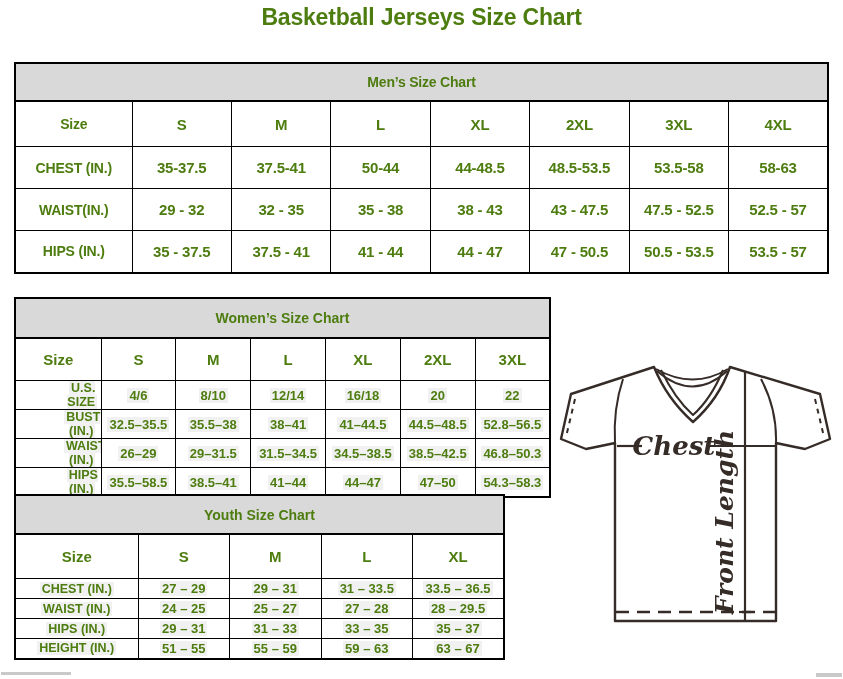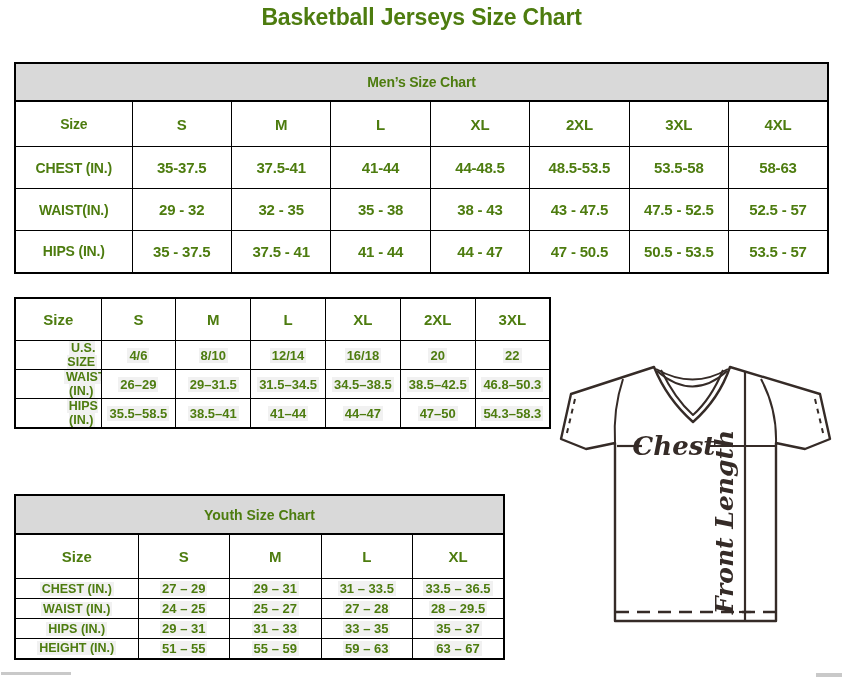--- a/index.html
+++ b/index.html
@@ -72,21 +72,21 @@
           <th>2XL</th>
           <th>3XL</th>
           <th>4XL</th>
         </tr>
     </thead>
     <tbody class="data-rows">
         <tr>
           <th class="rowlabel"><span class="hl">CHEST (IN.)</span></th>
           <td><span class="hl">35-37.5</span></td>
           <td><span class="hl">37.5-41</span></td>
-          <td><span class="hl">41-44</span></td>
+          <td><span class="hl">50-44</span></td>
           <td><span class="hl">44-48.5</span></td>
           <td><span class="hl">48.5-53.5</span></td>
           <td><span class="hl">53.5-58</span></td>
           <td><span class="hl">58-63</span></td>
         </tr>
         <tr>
           <th class="rowlabel"><span class="hl">WAIST(IN.)</span></th>
           <td><span class="hl">29 - 32</span></td>
           <td><span class="hl">32 - 35</span></td>
           <td><span class="hl">35 - 38</span></td>
@@ -107,39 +107,51 @@
         </tr>
       </tbody>
   </table>
 
   <table id="womens-table">
     <colgroup>
         <col style="width:86px">
         <col span="6">
       </colgroup>
     <thead>
+      <tr>
+        <th class="band" colspan="7">Women’s Size Chart</th>
+      </tr>
       <tr class="size-row">
           <th class="rowlabel">Size</th>
           <th>S</th>
           <th>M</th>
           <th>L</th>
           <th>XL</th>
           <th>2XL</th>
           <th>3XL</th>
         </tr>
     </thead>
     <tbody class="data-rows">
         <tr>
           <th class="rowlabel"><span class="hl">U.S. SIZE</span></th>
           <td><span class="hl">4/6</span></td>
           <td><span class="hl">8/10</span></td>
           <td><span class="hl">12/14</span></td>
           <td><span class="hl">16/18</span></td>
           <td><span class="hl">20</span></td>
           <td><span class="hl">22</span></td>
+        </tr>
+        <tr>
+          <th class="rowlabel"><span class="hl">BUST (IN.)</span></th>
+          <td><span class="hl">32.5–35.5</span></td>
+          <td><span class="hl">35.5–38</span></td>
+          <td><span class="hl">38–41</span></td>
+          <td><span class="hl">41–44.5</span></td>
+          <td><span class="hl">44.5–48.5</span></td>
+          <td><span class="hl">52.8–56.5</span></td>
         </tr>
         <tr>
           <th class="rowlabel"><span class="hl">WAIST (IN.)</span></th>
           <td><span class="hl">26–29</span></td>
           <td><span class="hl">29–31.5</span></td>
           <td><span class="hl">31.5–34.5</span></td>
           <td><span class="hl">34.5–38.5</span></td>
           <td><span class="hl">38.5–42.5</span></td>
           <td><span class="hl">46.8–50.3</span></td>
         </tr>

